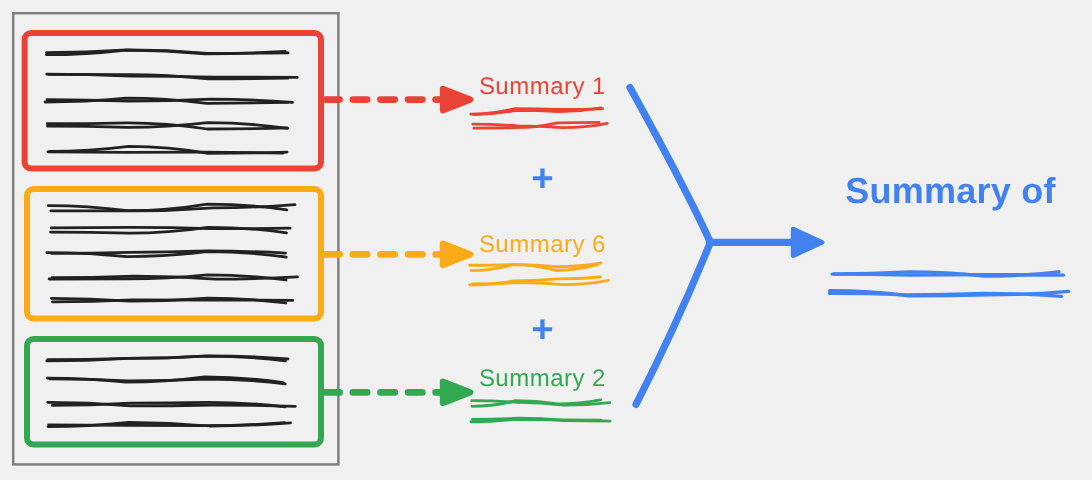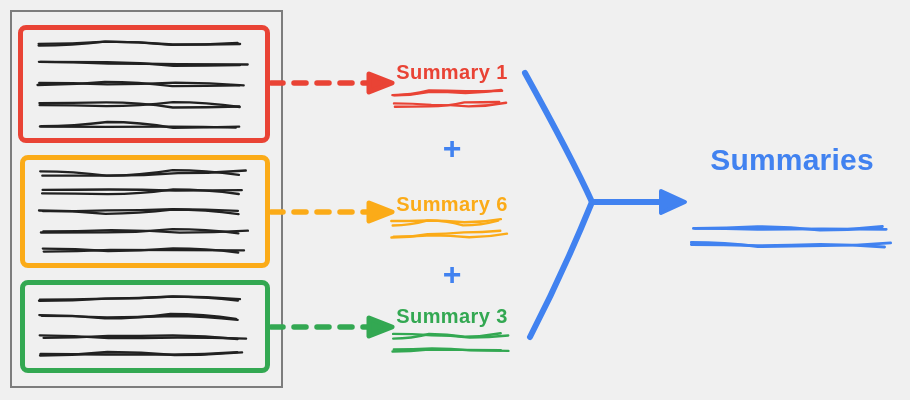--- a/index.html
+++ b/index.html
@@ -26,21 +26,21 @@
   .ink-line{height:12px;}
 
   
   .dashed-arrow{position:absolute;left:268px;width:130px;height:26px;}
   .da-1{top:70px;}
   .da-2{top:199px;}
   .da-3{top:314px;}
 
   
   .mid{position:absolute;left:378px;width:148px;text-align:center;}
-  .sum-label{font-size:20px;font-weight:700;letter-spacing:.4px;line-height:22px;}
+  .sum-label{font-size:20px;font-weight:400;letter-spacing:.4px;line-height:22px;}
   .lbl-1{top:61px;color:var(--red);}
   .lbl-2{top:193px;color:var(--yellow);}
   .lbl-3{top:305px;color:var(--green);}
   .und{display:flex;justify-content:center;}
   .und-1{top:87px;}
   .und-2{top:216px;}
   .und-3{top:330px;}
   .plus{font-size:32px;font-weight:700;color:var(--blue);line-height:34px;}
   .plus-1{top:131px;}
   .plus-2{top:257px;}
@@ -187,41 +187,41 @@
     <svg width="126" height="24">
       <path d="M3.7,9.5 Q21.3,9.5 38.9,4.4 Q56.5,4.4 74.0,9.4 Q91.6,9.4 109.2,4.6" fill="none" stroke-width="2.4" stroke-linecap="round" style="stroke: var(--yellow);"></path>
       <path d="M2.3,5.0 Q20.6,5.0 38.8,4.5 Q57.1,4.5 75.4,6.3 Q93.6,6.3 111.9,3.1" fill="none" stroke-width="2.4" stroke-linecap="round" style="stroke: var(--yellow);"></path>
       <path d="M4.7,20.7 Q23.6,20.7 42.5,19.4 Q61.3,19.4 80.2,21.2 Q99.1,21.2 118.0,17.6" fill="none" stroke-width="2.4" stroke-linecap="round" style="stroke: var(--yellow);"></path>
       <path d="M2.4,21.5 Q20.5,21.5 38.7,18.2 Q56.8,18.2 75.0,16.4 Q93.1,16.4 111.3,14.8" fill="none" stroke-width="2.4" stroke-linecap="round" style="stroke: var(--yellow);"></path>
     </svg>
   </div>
 
 <div class="mid plus plus-2">+</div>
 
-<div class="mid sum-label lbl-3">Summary 3</div>
+<div class="mid sum-label lbl-3">Summary 2</div>
 <div class="mid und und-3">
     <svg width="126" height="24">
       <path d="M4.1,3.9 Q23.3,3.9 42.5,5.3 Q61.6,5.3 80.8,7.6 Q100.0,7.6 119.2,5.5" fill="none" stroke-width="2.4" stroke-linecap="round" style="stroke: var(--green);"></path>
       <path d="M4.2,8.6 Q22.1,8.6 40.0,4.0 Q57.9,4.0 75.8,6.7 Q93.8,6.7 111.7,3.3" fill="none" stroke-width="2.4" stroke-linecap="round" style="stroke: var(--green);"></path>
       <path d="M3.5,21.5 Q21.6,21.5 39.6,19.5 Q57.6,19.5 75.7,19.9 Q93.7,19.9 111.8,20.2" fill="none" stroke-width="2.4" stroke-linecap="round" style="stroke: var(--green);"></path>
       <path d="M4.8,19.5 Q23.9,19.5 43.0,18.5 Q62.1,18.5 81.2,20.4 Q100.3,20.4 119.4,20.9" fill="none" stroke-width="2.4" stroke-linecap="round" style="stroke: var(--green);"></path>
     </svg>
   </div>
 
 <div class="merge">
   <svg width="192" height="292">
     <path d="M17,15 Q64,100 84,144" fill="none" stroke="var(--blue)" stroke-width="6" stroke-linecap="round"></path>
     <path d="M22,279 Q55,215 84,144" fill="none" stroke="var(--blue)" stroke-width="6" stroke-linecap="round"></path>
     <path d="M84,144 L156,144" fill="none" stroke="var(--blue)" stroke-width="6" stroke-linecap="round"></path>
     <path d="M153,133 L177,144 L153,155 Z" fill="var(--blue)" stroke="var(--blue)" stroke-width="4" stroke-linejoin="round"></path>
   </svg>
 </div>
 
 <div class="result-title">
-  <div>Summaries</div>
+  <div>Summary of</div>
 </div>
 <div class="result-underline">
     <svg width="208" height="32">
       <path d="M4.4,7.4 Q36.6,7.4 68.7,8.3 Q100.8,8.3 133.0,7.9 Q165.1,7.9 197.2,8.3" fill="none" stroke-width="2.8" stroke-linecap="round" style="stroke: var(--blue);"></path>
       <path d="M6.1,7.3 Q37.4,7.3 68.6,5.6 Q99.8,5.6 131.0,9.1 Q162.2,9.1 193.4,5.5" fill="none" stroke-width="2.8" stroke-linecap="round" style="stroke: var(--blue);"></path>
       <path d="M2.3,21.3 Q35.5,21.3 68.7,25.5 Q101.9,25.5 135.1,24.7 Q168.3,24.7 201.6,21.8" fill="none" stroke-width="2.8" stroke-linecap="round" style="stroke: var(--blue);"></path>
       <path d="M2.3,23.5 Q34.5,23.5 66.7,24.7 Q98.9,24.7 131.2,23.5 Q163.4,23.5 195.6,26.0" fill="none" stroke-width="2.8" stroke-linecap="round" style="stroke: var(--blue);"></path>
     </svg>
   </div>
 

